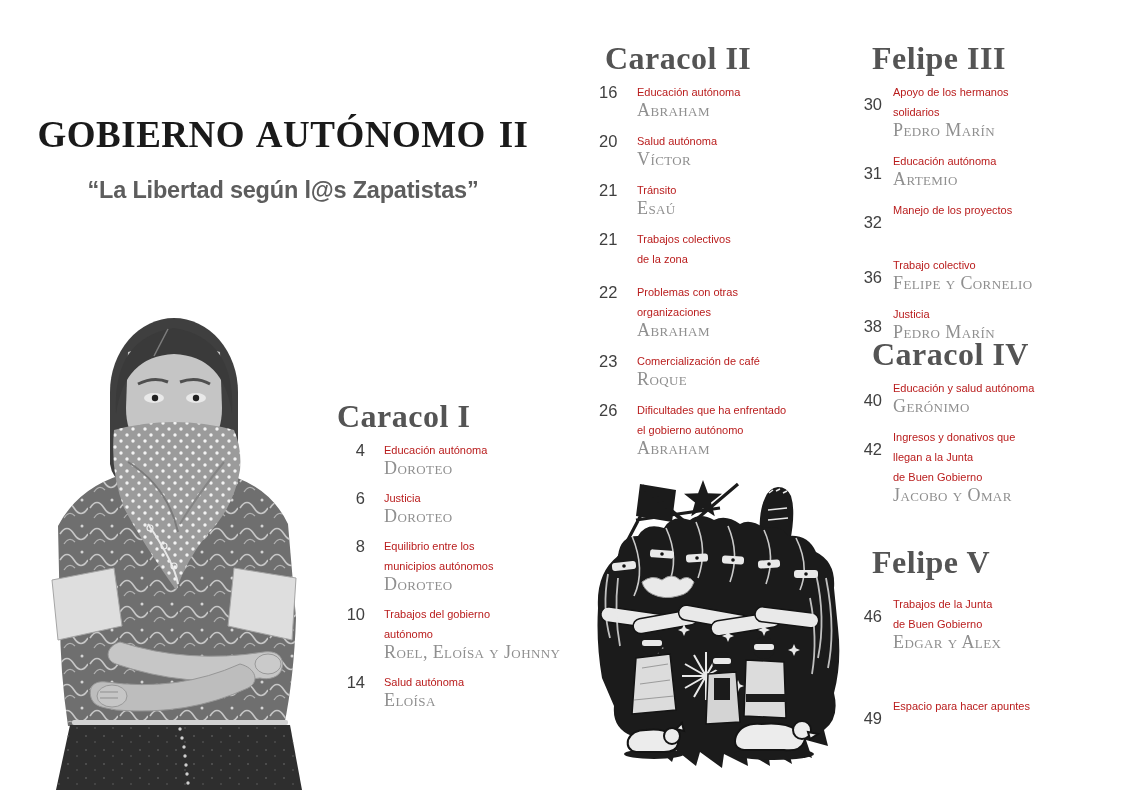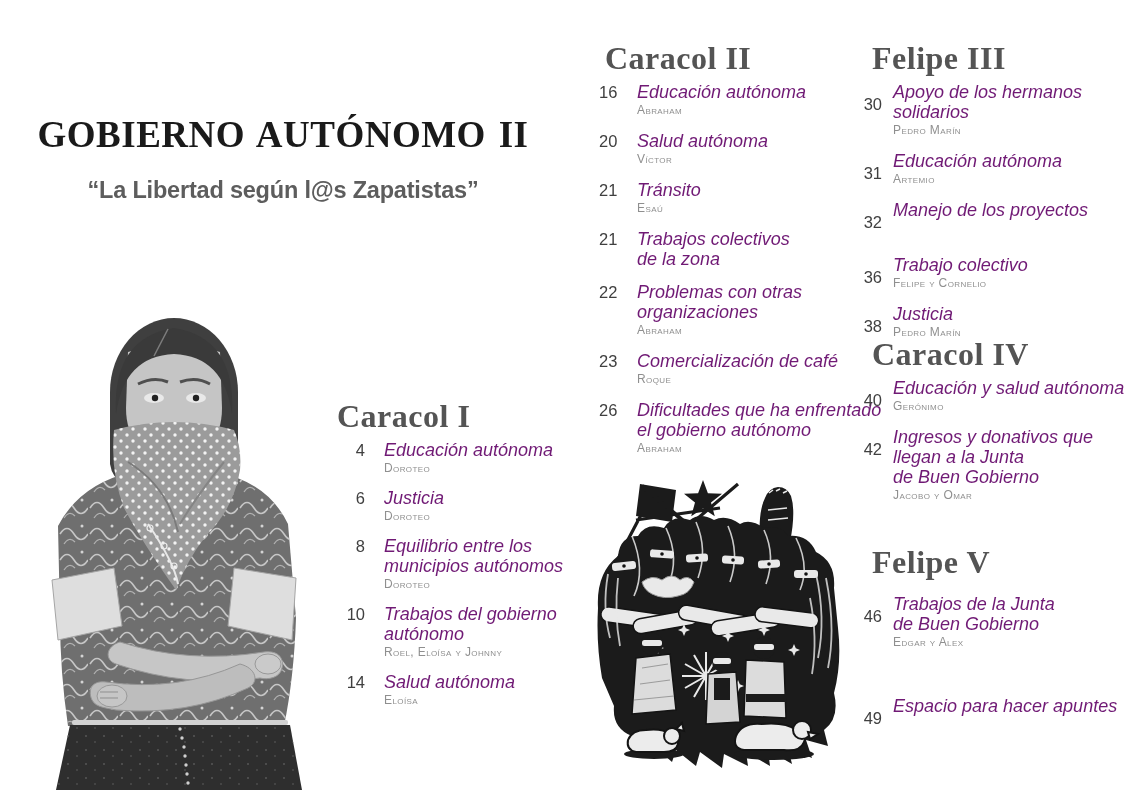--- a/index.html
+++ b/index.html
@@ -13,23 +13,23 @@
          color:#1a1a1a;margin:6px;letter-spacing:.5px;word-spacing:3px;white-space:nowrap;}
   .sub1{margin:22px 0 0;font-weight:700;font-size:19.5px;line-height:23px;color:#5d5d5d;letter-spacing:-.2px;}
   .sub2{margin:20px 0 0;font-weight:700;font-size:23.5px;line-height:28px;color:#5d5d5d;letter-spacing:-.2px;}
 
   
   .toc{position:absolute;}
   .toc-heading{font-family:"Liberation Serif",serif;font-weight:700;font-size:32px;line-height:32px;
                color:#545454;margin:0 0 8px;letter-spacing:.5px;}
   .entry{display:flex;margin-bottom:13px;}
   .num{flex:none;text-align:right;font-size:16.5px;line-height:20px;color:#404040;}
-  .etitle{display:block;font-size:18px;line-height:20px;color:#701a75;white-space:pre;font-style:italic;}
-  .author{display:block;font-size:12px;line-height:15px;margin-top:1px;color:#8f8f8f;
-          font-variant:small-caps;letter-spacing:.4px;}
+  .etitle{display:block;font-size:11px;line-height:20px;color:#b91c1c;white-space:pre;}
+  .author{display:block;font-size:18px;line-height:15px;margin-top:1px;color:#8f8f8f;
+          font-variant:small-caps;letter-spacing:.4px;font-family:Liberation Serif, serif;}
   .author:empty{display:none;}
 
   #caracol-1{left:337px;top:400px;width:250px;}
   #caracol-1 .entry{margin-bottom:12px;}
   #caracol-1 .num{width:28px;}
   #caracol-1 .ebody{margin-left:19px;}
 
   #caracol-2{left:599px;top:42px;width:280px;}
   #caracol-2 .toc-heading{margin-left:6px;}
   #caracol-2 .num{width:18px;}

